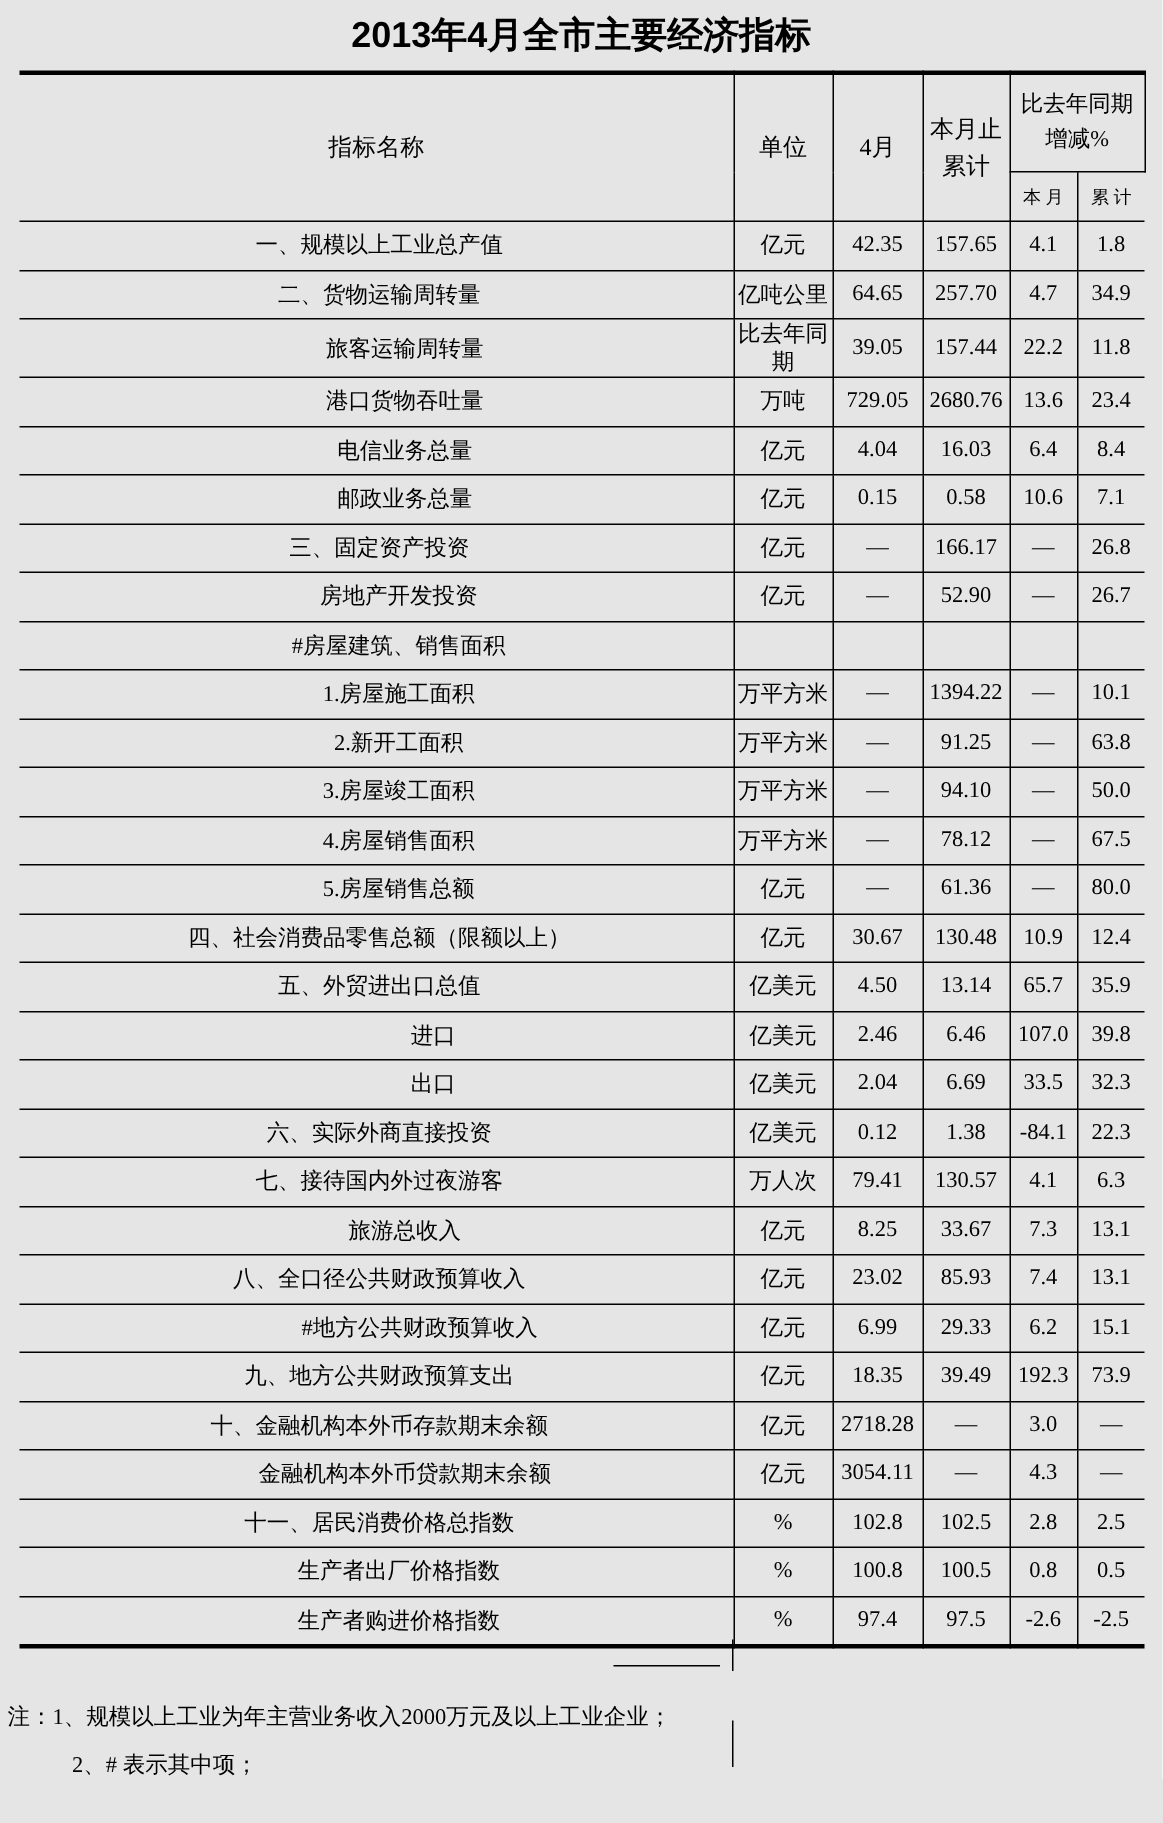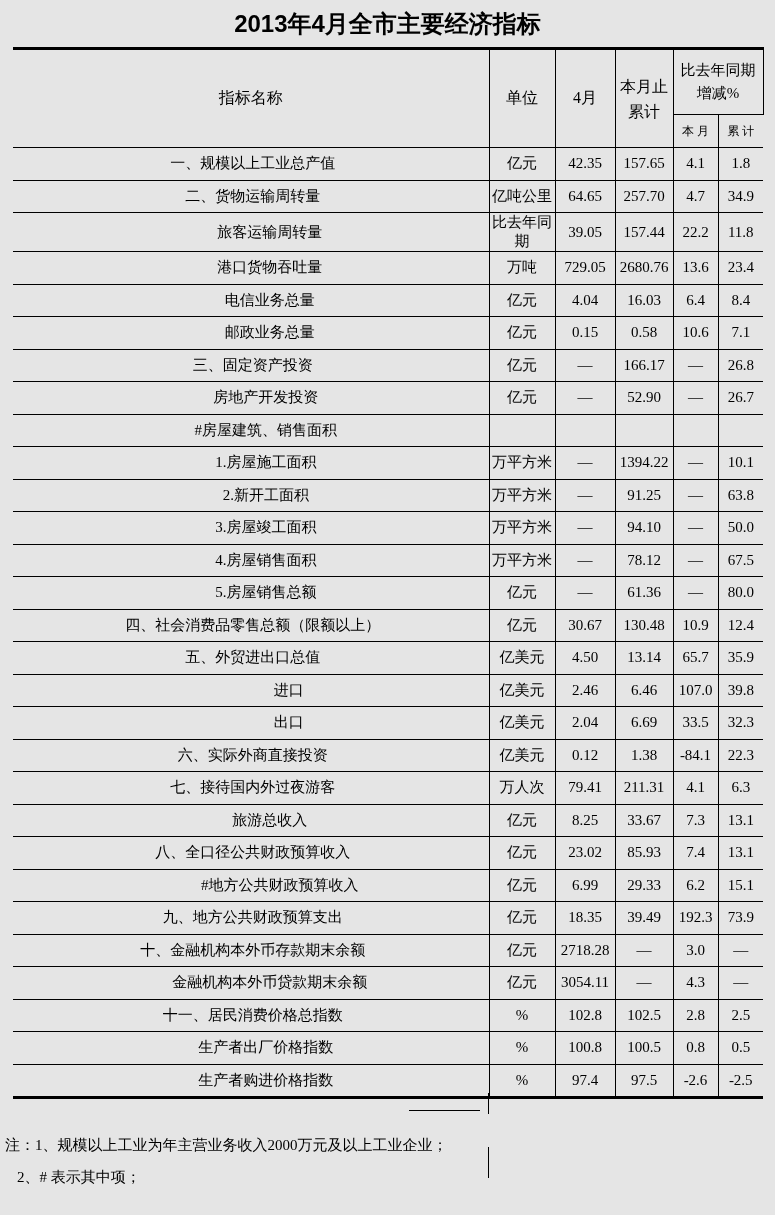--- a/index.html
+++ b/index.html
@@ -20,21 +20,21 @@
   thead tr.subhead th{height:32px;white-space:pre;font-size:12px;}
   th.h-cum{font-size:16px;line-height:25px;}
   td.name{text-align:center;}
   td.num{text-align:center;}
   .ind-0{padding-left:4px;}
   .ind-1{padding-left:30px;}
   .ind-2{padding-left:38px;}
   .ind-3{padding-left:58px;}
   .ind-4{padding-left:76px;margin-top:12px;}
   .notes{position:absolute;left:0;top:1130px;width:743px;}
-  .note{margin:0;height:31.5px;line-height:31.5px;font-size:15px;padding-left:17px;white-space:pre;}
+  .note{margin:0;height:31.5px;line-height:31.5px;font-size:15px;padding-left:48px;white-space:pre;}
   .note.first{padding-left:5px;}
   .artifact{position:absolute;background:#000;}
 </style>
 </head>
 <body>
 
 <div class="page">
 
   <div class="title">2013年4月全市主要经济指标</div>
 
@@ -210,21 +210,21 @@
       <td class="num">亿美元</td>
       <td class="num">0.12</td>
       <td class="num">1.38</td>
       <td class="num">-84.1</td>
       <td class="num yoyc">22.3</td>
     </tr>
         <tr>
       <td class="name ind-0">七、接待国内外过夜游客</td>
       <td class="num">万人次</td>
       <td class="num">79.41</td>
-      <td class="num">211.31</td>
+      <td class="num">130.57</td>
       <td class="num">4.1</td>
       <td class="num yoyc">6.3</td>
     </tr>
         <tr>
       <td class="name ind-2">旅游总收入</td>
       <td class="num">亿元</td>
       <td class="num">8.25</td>
       <td class="num">33.67</td>
       <td class="num">7.3</td>
       <td class="num yoyc">13.1</td>

